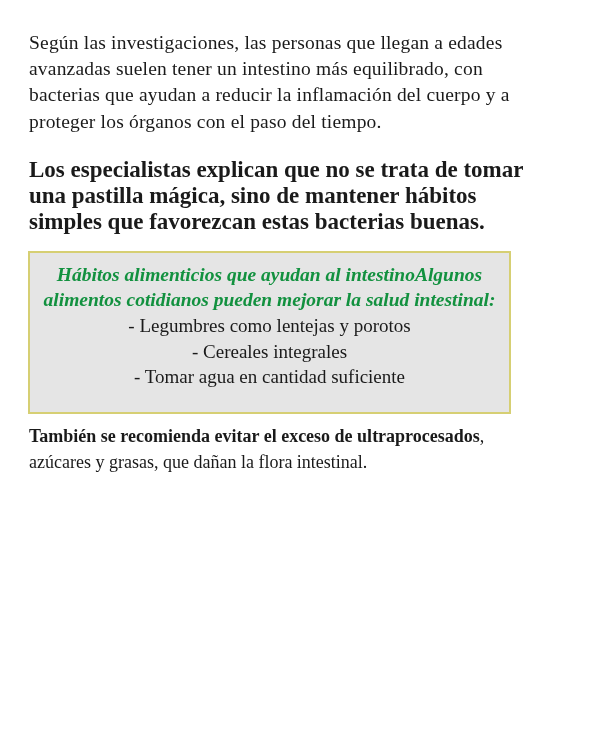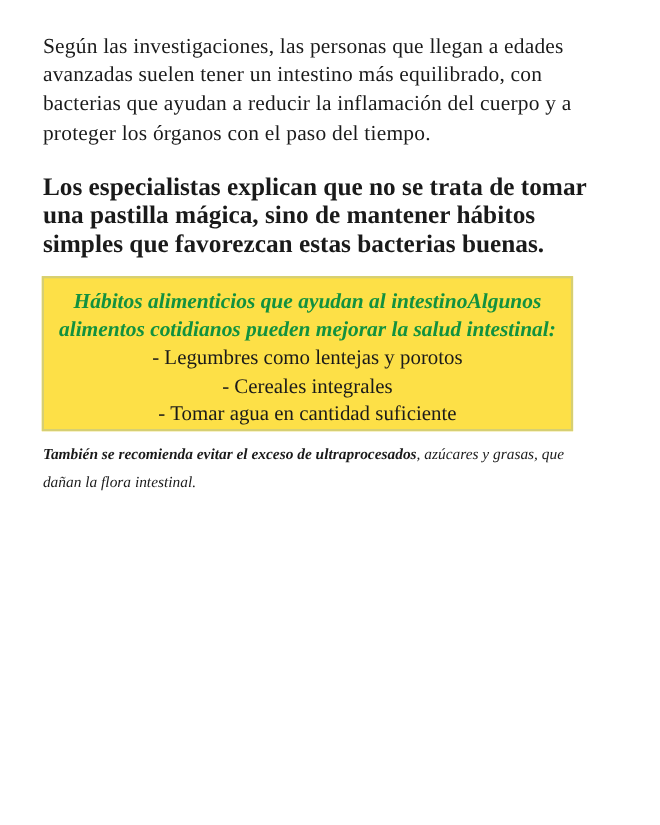--- a/index.html
+++ b/index.html
@@ -13,45 +13,44 @@
     font-family: "Liberation Serif", "DejaVu Serif", serif;
     color: #1a1a1a;
     overflow: hidden;
   }
   .page {
     width: 556px;
     height: 750px;
     box-sizing: border-box;
     padding: 30px 28px 0 29px;
     position: relative;
-    margin-left: 10px;
   }
   p {
     margin: 0;
   }
   .para {
     font-size: 19.5px;
     line-height: 26.2px;
     letter-spacing: 0.01em;
   }
   .para-intro {
     margin-bottom: 22px;
   }
   .para-bold {
     font-weight: bold;
     font-size: 23px;
     line-height: 26.2px;
     margin-bottom: 16px;
   }
   .callout {
-    background: #fde047;
+    background: #e5e5e5;
     border: 2px solid #d6cf73;
     box-sizing: border-box;
     margin: 0 17px 0 -1px;
-    padding: 10px 12px 0 12px;
+    padding: 10px 12px 22px 12px;
     text-align: center;
   }
   .callout-heading {
     color: #12913f;
     font-weight: bold;
     font-style: italic;
     font-size: 19.5px;
     line-height: 24.5px;
     margin: 0 0 1px 0;
   }
@@ -59,24 +58,23 @@
     list-style: none;
     margin: 0;
     padding: 0;
   }
   .callout-list li {
     font-size: 19px;
     line-height: 25.5px;
     color: #1a1a1a;
   }
   .para-after {
-    font-size: 14px;
+    font-size: 18px;
     line-height: 26.2px;
     margin-top: 9px;
-    font-style: italic;
   }
   .para-after b {
     font-weight: bold;
   }
   .para-closing {
     font-style: italic;
     font-size: 19.5px;
     line-height: 26.2px;
     margin-top: 29px;
   }

